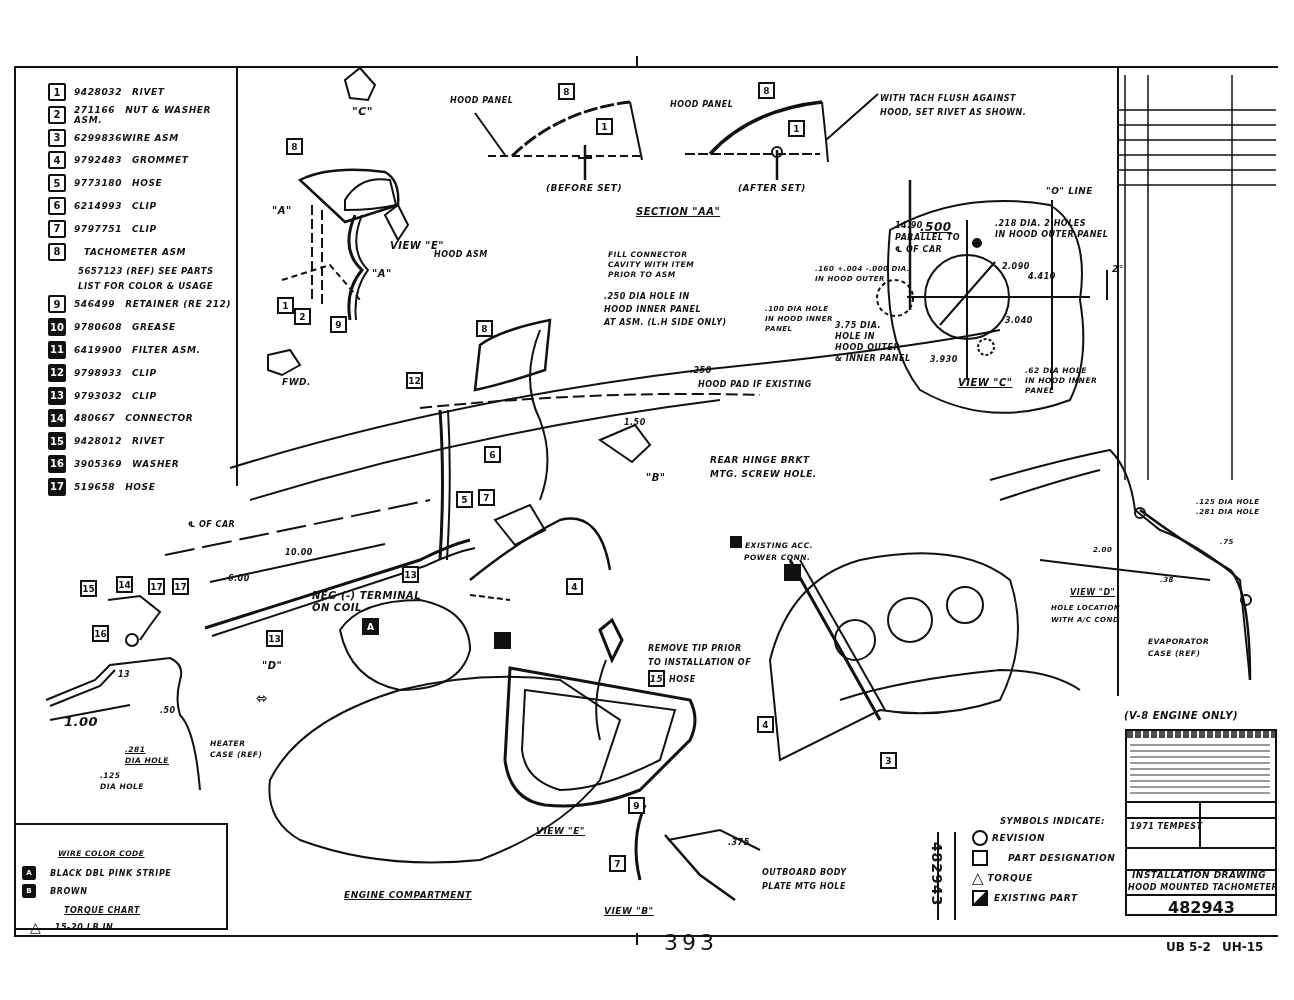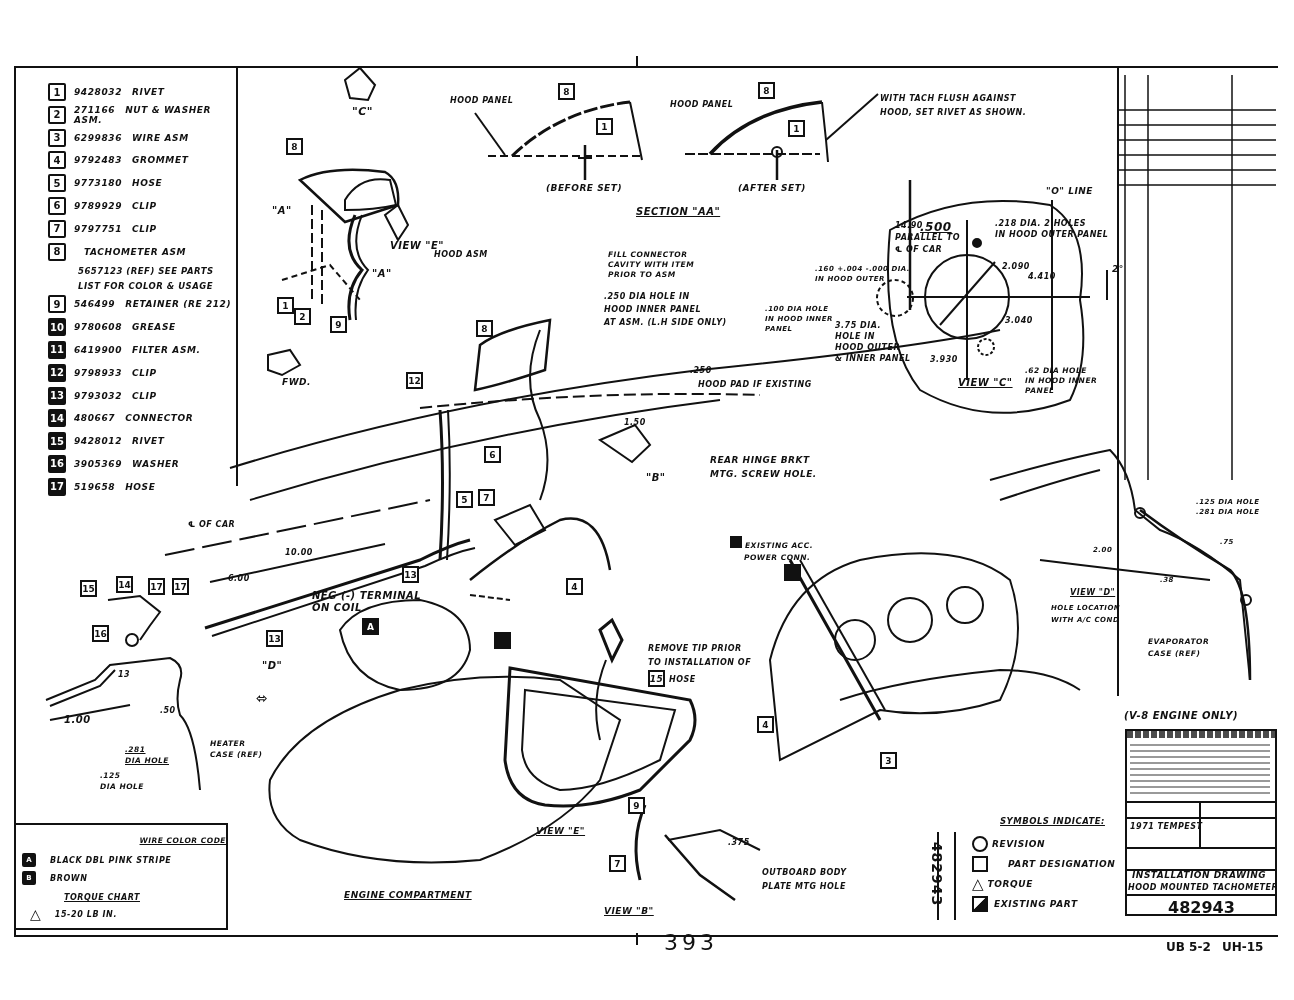--- a/index.html
+++ b/index.html
@@ -173,33 +173,33 @@
     <div class="part-row">
       <span class="part-num">1</span>
       <span class="part-text"><span style="margin-right: 10px;">9428032</span><span>RIVET</span></span>
     </div>
     <div class="part-row">
       <span class="part-num">2</span>
       <span class="part-text"><span style="margin-right: 10px;">271166</span><span>NUT &amp; WASHER ASM.</span></span>
     </div>
     <div class="part-row">
       <span class="part-num">3</span>
-      <span class="part-text"><span style="margin-right: 10px;">6299836</span><span>WIRE ASM</span></span>
+      <span class="part-text"><span style="">6299836</span><span>WIRE ASM</span></span>
     </div>
     <div class="part-row">
       <span class="part-num">4</span>
       <span class="part-text"><span style="margin-right: 10px;">9792483</span><span>GROMMET</span></span>
     </div>
     <div class="part-row">
       <span class="part-num">5</span>
       <span class="part-text"><span style="margin-right: 10px;">9773180</span><span>HOSE</span></span>
     </div>
     <div class="part-row">
       <span class="part-num">6</span>
-      <span class="part-text"><span style="margin-right: 10px;">9789929</span><span>CLIP</span></span>
+      <span class="part-text"><span style="margin-right: 10px;">6214993</span><span>CLIP</span></span>
     </div>
     <div class="part-row">
       <span class="part-num">7</span>
       <span class="part-text"><span style="margin-right: 10px;">9797751</span><span>CLIP</span></span>
     </div>
     <div class="part-row">
       <span class="part-num">8</span>
       <span class="part-text"><span style="margin-right: 10px;"></span><span>TACHOMETER ASM</span></span>
     </div>
     <div class="part-sub">5657123 (REF) SEE PARTS</div>
@@ -319,55 +319,55 @@
 <div class="hw" style="left:1196px;top:497px;font-size:7px;line-height:10px;"><span>.125 DIA HOLE</span><br><span>.281 DIA HOLE</span></div>
 <div class="hw" style="left:1093px;top:546px;font-size:7px;">2.00</div>
 <div class="hw" style="left:1220px;top:538px;font-size:7px;">.75</div>
 <div class="hw" style="left:1160px;top:576px;font-size:7px;">.38</div>
 <div class="hw" style="left:1070px;top:588px;font-size:8px;text-decoration:underline;">VIEW "D"</div>
 <div class="hw" style="left:1051px;top:602px;font-size:7px;line-height:12px;"><span>HOLE LOCATION</span><br><span>WITH A/C COND</span></div>
 <div class="hw" style="left:1148px;top:636px;font-size:7.5px;line-height:12px;"><span>EVAPORATOR</span><br><span>CASE (REF)</span></div>
 
 <div class="hw" style="left:118px;top:670px;font-size:8px;">13</div>
 <div class="hw" style="left:160px;top:706px;font-size:8px;">.50</div>
-<div class="hw" style="left:64px;top:714px;font-size:10px;">1.00</div>
+<div class="hw" style="left:64px;top:714px;font-size:13px;">1.00</div>
 <div class="hw" style="left:210px;top:738px;font-size:7.5px;line-height:11px;"><span>HEATER</span><br><span>CASE (REF)</span></div>
 <div class="hw" style="left:125px;top:744px;font-size:7.5px;line-height:11px;text-decoration:underline;"><span>.281</span><br><span>DIA HOLE</span></div>
 <div class="hw" style="left:100px;top:770px;font-size:7.5px;line-height:11px;"><span>.125</span><br><span>DIA HOLE</span></div>
 <div class="hw" style="left:262px;top:660px;font-size:10px;">"D"</div>
 <div class="hw" style="left:256px;top:690px;font-size:14px;">⬄</div>
 
 <div class="hw" style="left:344px;top:890px;font-size:9px;text-decoration:underline;">ENGINE COMPARTMENT</div>
 <div class="callout" style="left:628px;top:797px;">9</div>
 <div class="callout" style="left:609px;top:855px;">7</div>
 <div class="hw" style="left:728px;top:838px;font-size:8px;">.375</div>
 <div class="hw" style="left:762px;top:866px;font-size:8px;line-height:14px;"><span>OUTBOARD BODY</span><br><span>PLATE MTG HOLE</span></div>
 <div class="hw" style="left:604px;top:906px;font-size:9px;text-decoration:underline;">VIEW "B"</div>
 
 <div class="legend-box">
-  <div class="hw" style="position:static;font-size:7.5px;text-decoration:underline;margin:11px 0 6px 42px;text-align:right;">WIRE COLOR CODE</div>
+  <div class="hw" style="position:static;font-size:7.5px;text-decoration:underline;margin:24px 0 6px 42px;">WIRE COLOR CODE</div>
   <div class="sym-row" style="height:18px;margin-left:6px;">
     <span class="part-num filled" style="width:10px;height:10px;font-size:7px;">A</span>
     <span class="part-text" style="font-size:8px;margin-left:6px;">BLACK DBL PINK STRIPE</span>
   </div>
   <div class="sym-row" style="height:18px;margin-left:6px;">
     <span class="part-num filled" style="width:10px;height:10px;font-size:7px;">B</span>
     <span class="part-text" style="font-size:8px;margin-left:6px;">BROWN</span>
   </div>
   <div class="hw" style="position:static;font-size:8px;text-decoration:underline;margin:6px 0 4px 48px;">TORQUE CHART</div>
   <div class="sym-row" style="height:16px;margin-left:14px;">
     <span style="font-size:14px;">△</span>
     <span class="part-text" style="font-size:8px;margin-left:14px;">15-20 LB IN.</span>
   </div>
 </div>
 
 <div style="position:absolute;left:905px;top:866px;transform:rotate(90deg);font-size:14px;font-weight:bold;font-family:'DejaVu Sans',sans-serif;letter-spacing:1px;">482943</div>
 
 <div style="position:absolute;left:972px;top:816px;">
-  <div class="hw" style="position:static;font-size:8.5px;text-decoration:underline;margin-left:28px;margin-bottom:8px;">SYMBOLS INDICATE:</div>
+  <div class="hw" style="position:static;font-size:8.5px;margin-left:28px;margin-bottom:2px;">SYMBOLS INDICATE:</div>
   <div class="sym-row">
       <span style="display:inline-block;width:12px;height:12px;border:2px solid #111;border-radius:50%;"></span>
       <span class="part-text" style="margin-left:4px;">REVISION</span>
     </div>
   <div class="sym-row">
       <span style="display:inline-block;width:12px;height:12px;border:2px solid #111;"></span>
       <span class="part-text" style="margin-left:20px;">PART DESIGNATION</span>
     </div>
   <div class="sym-row">
       <span style="font-size:15px;line-height:12px;">△</span>

